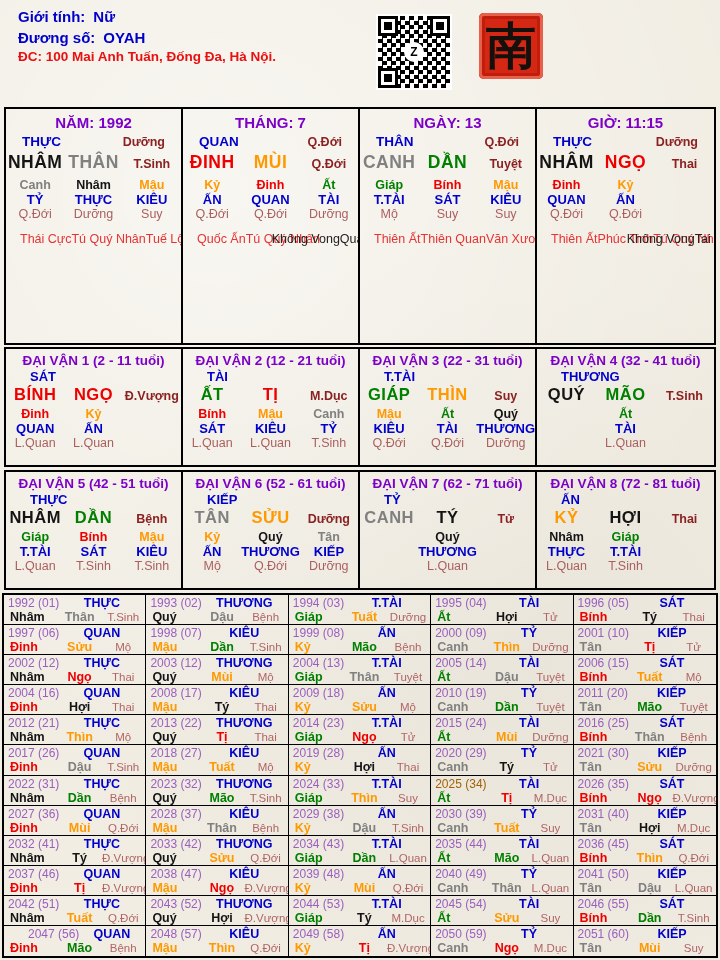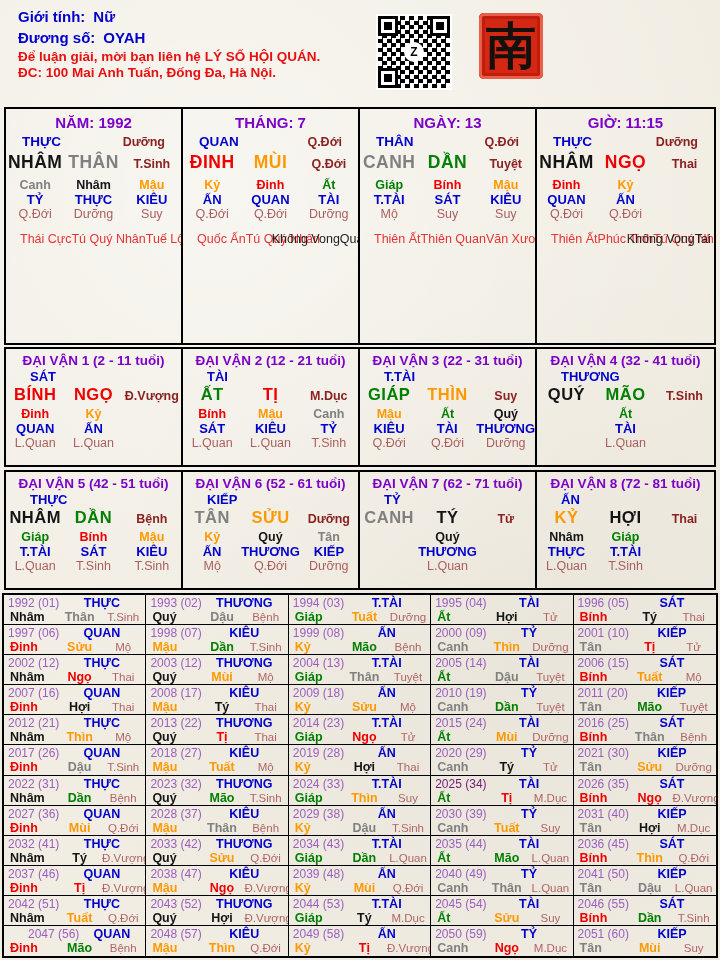--- a/index.html
+++ b/index.html
@@ -81,21 +81,20 @@
 
 <div class="page">
 
   <div class="hdr">
     <div class="hdr-blue">
       <span>Giới tính:</span><span class="val">Nữ</span>
     </div>
     <div class="hdr-blue">
       <span>Đương số:</span><span class="val">OYAH</span>
     </div>
-    <div class="hdr-red">Để luận giải, mời bạn liên hệ LÝ SỐ HỘI QUÁN.</div>
     <div class="hdr-red">ĐC: 100 Mai Anh Tuấn, Đống Đa, Hà Nội.</div>
   </div>
 
   <div class="qr">
     <div class="qf tl"></div>
     <div class="qf tr"></div>
     <div class="qf bl"></div>
     <div class="qz">Z</div>
   </div>
 
@@ -612,21 +611,21 @@
       </div>
       <div class="yline2">
         <span class="ystem" style="color: rgb(238, 0, 0);">Bính</span>
         <span class="ybranch" style="color: rgb(255, 153, 0);">Tuất</span>
         <span class="ystage" style="color: rgb(176, 101, 101);">Mộ</span>
       </div>
     </div>
 
     <div class="ycell">
       <div class="yline1">
-        <span class="yyear" style="color: rgb(154, 95, 192);">2007 (16)</span>
+        <span class="yyear" style="color: rgb(154, 95, 192);">2004 (16)</span>
         <span class="ygod" style="color: rgb(0, 0, 204);">QUAN</span>
       </div>
       <div class="yline2">
         <span class="ystem" style="color: rgb(238, 0, 0);">Đinh</span>
         <span class="ybranch" style="color: rgb(20, 20, 20);">Hợi</span>
         <span class="ystage" style="color: rgb(176, 101, 101);">Thai</span>
       </div>
     </div>
 
     <div class="ycell">
@@ -828,21 +827,21 @@
       </div>
       <div class="yline2">
         <span class="ystem" style="color: rgb(0, 128, 0);">Giáp</span>
         <span class="ybranch" style="color: rgb(255, 153, 0);">Thìn</span>
         <span class="ystage" style="color: rgb(176, 101, 101);">Suy</span>
       </div>
     </div>
 
     <div class="ycell">
       <div class="yline1">
-        <span class="yyear" style="color: #701a75;">2025 (34)</span>
+        <span class="yyear" style="color: #a16207;">2025 (34)</span>
         <span class="ygod" style="color: rgb(0, 0, 204);">TÀI</span>
       </div>
       <div class="yline2">
         <span class="ystem" style="color: rgb(0, 128, 0);">Ất</span>
         <span class="ybranch" style="color: rgb(238, 0, 0);">Tị</span>
         <span class="ystage" style="color: rgb(176, 101, 101);">M.Dục</span>
       </div>
     </div>
 
     <div class="ycell">

